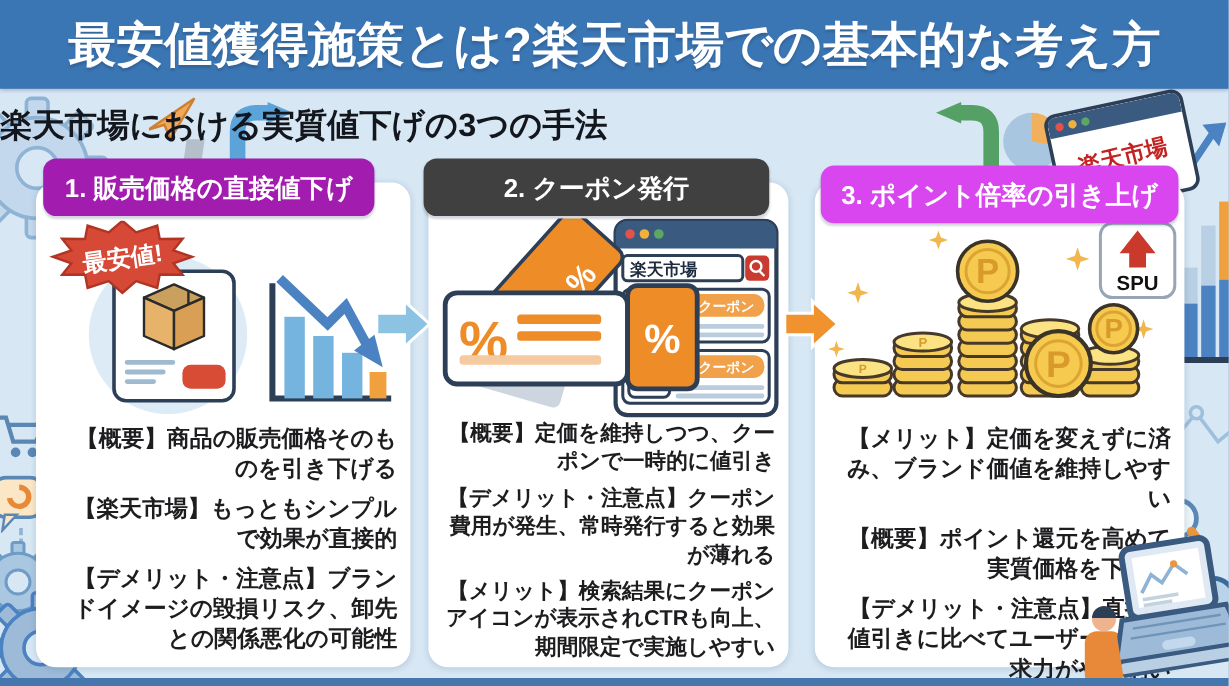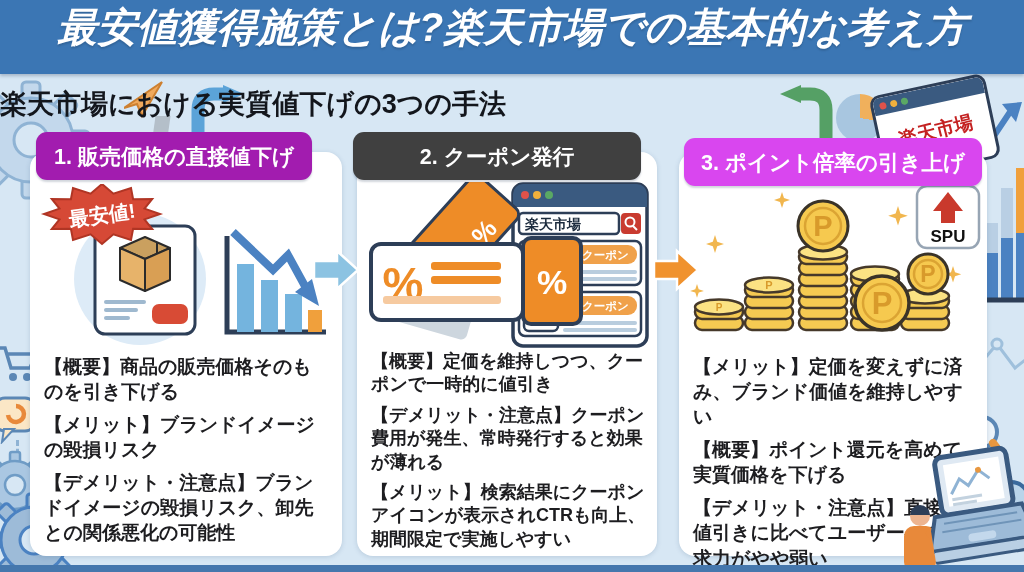--- a/index.html
+++ b/index.html
@@ -1,35 +1,35 @@
 <!DOCTYPE html>
 <html><head>
 <meta charset="utf-8">
 <style>
   html,body{margin:0;padding:0;background:#9fb6ca;}
   .stage{position:relative;width:1024px;height:572px;overflow:hidden;background:#d7e7f4;
          font-family:"Liberation Sans","DejaVu Sans",sans-serif;}
   
   .banner{position:absolute;left:0;top:0;width:1024px;height:74px;background:#3b76b4;z-index:5;
-          display:flex;align-items:flex-start;justify-content:center;box-shadow:0 2px 3px rgba(20,40,70,.25);font-style:italic;}
+          display:flex;align-items:center;justify-content:center;box-shadow:0 2px 3px rgba(20,40,70,.25);}
   .banner h1{margin:0;font-size:40px;font-weight:900;color:#fff;letter-spacing:0;white-space:nowrap;
              text-shadow:0 2px 2px rgba(0,0,0,.15);}
   
   .subtitle{position:absolute;left:0;top:86px;width:1024px;text-align:left;z-index:2;
             font-size:27px;font-weight:900;color:#13161c;}
   
   .col-header{position:absolute;z-index:4;display:flex;align-items:center;justify-content:center;
               color:#fff;font-weight:800;font-size:21.5px;border-radius:11px;white-space:nowrap;
               box-shadow:0 2px 2px rgba(30,50,80,.2);}
   
   .card{position:absolute;z-index:2;background:#fff;border-radius:16px;
         box-shadow:0 1px 5px rgba(40,70,110,.18);}
   .txt{position:absolute;left:14px;right:11px;z-index:2;}
   .sec{margin:0 0 8px;font-weight:800;color:#1d1d20;font-size:19px;line-height:1.32;
-       word-break:break-all;}
+       word-break:break-all;text-align:right;}
   .c2 .sec{font-size:18px;line-height:1.3;margin-bottom:7px;}
   .abs{position:absolute;}
   .strip{position:absolute;left:0;top:565px;width:1024px;height:7px;background:#4577ad;z-index:6;}
   
   .chip{position:absolute;left:876px;top:84px;width:112px;height:80px;background:#fff;
         border:3px solid #2d3e57;border-radius:10px;transform:rotate(-12deg);z-index:2;overflow:hidden;}
   .chip-bar{height:17px;background:#3a5a80;display:flex;align-items:center;gap:4px;padding-left:6px;}
   .chip-bar i{width:7px;height:7px;border-radius:50%;display:block;}
   .chip-label{display:block;text-align:center;margin-top:14px;font-size:19px;font-weight:900;
               color:#c42222;transform:rotate(-2deg);}
@@ -176,21 +176,21 @@
         <rect x="197" y="80" width="17" height="68" fill="#74b4de"></rect>
         <rect x="221" y="96" width="17" height="52" fill="#74b4de"></rect>
         <rect x="245" y="110" width="17" height="38" fill="#74b4de"></rect>
         <rect x="268" y="126" width="14" height="22" fill="#f0a03c"></rect>
         <polyline points="193,48 233,86 248,71 266,104" fill="none" stroke="#4b82c2" stroke-width="8"></polyline>
         <polygon points="279,122 255,108 272,95" fill="#4b82c2"></polygon>
       </g>
     </svg>
     <div class="txt" style="top:202px">
       <p class="sec">【概要】商品の販売価格そのものを引き下げる</p>
-      <p class="sec">【メリット】ブランドイメージの毀損リスク</p>
+      <p class="sec">【楽天市場】もっともシンプルで効果が直接的</p>
       <p class="sec">【デメリット・注意点】ブランドイメージの毀損リスク、卸先との関係悪化の可能性</p>
     </div>
   </div>
 
   <div class="card c2" style="left:357px;top:152px;width:300px;height:404px">
     <svg class="abs" style="left:6px;top:30px" width="290" height="168" viewBox="0 0 290 168">
       <g>
         <rect x="150" y="2" width="134" height="162" rx="10" fill="#fff" stroke="#2d3e57" stroke-width="3.5"></rect>
         <path d="M150,12 a10,10 0 0 1 10,-10 h114 a10,10 0 0 1 10,10 v13 h-134 z" fill="#3a5a80"></path>
         <circle cx="162" cy="13" r="4" fill="#e0524a"></circle>

